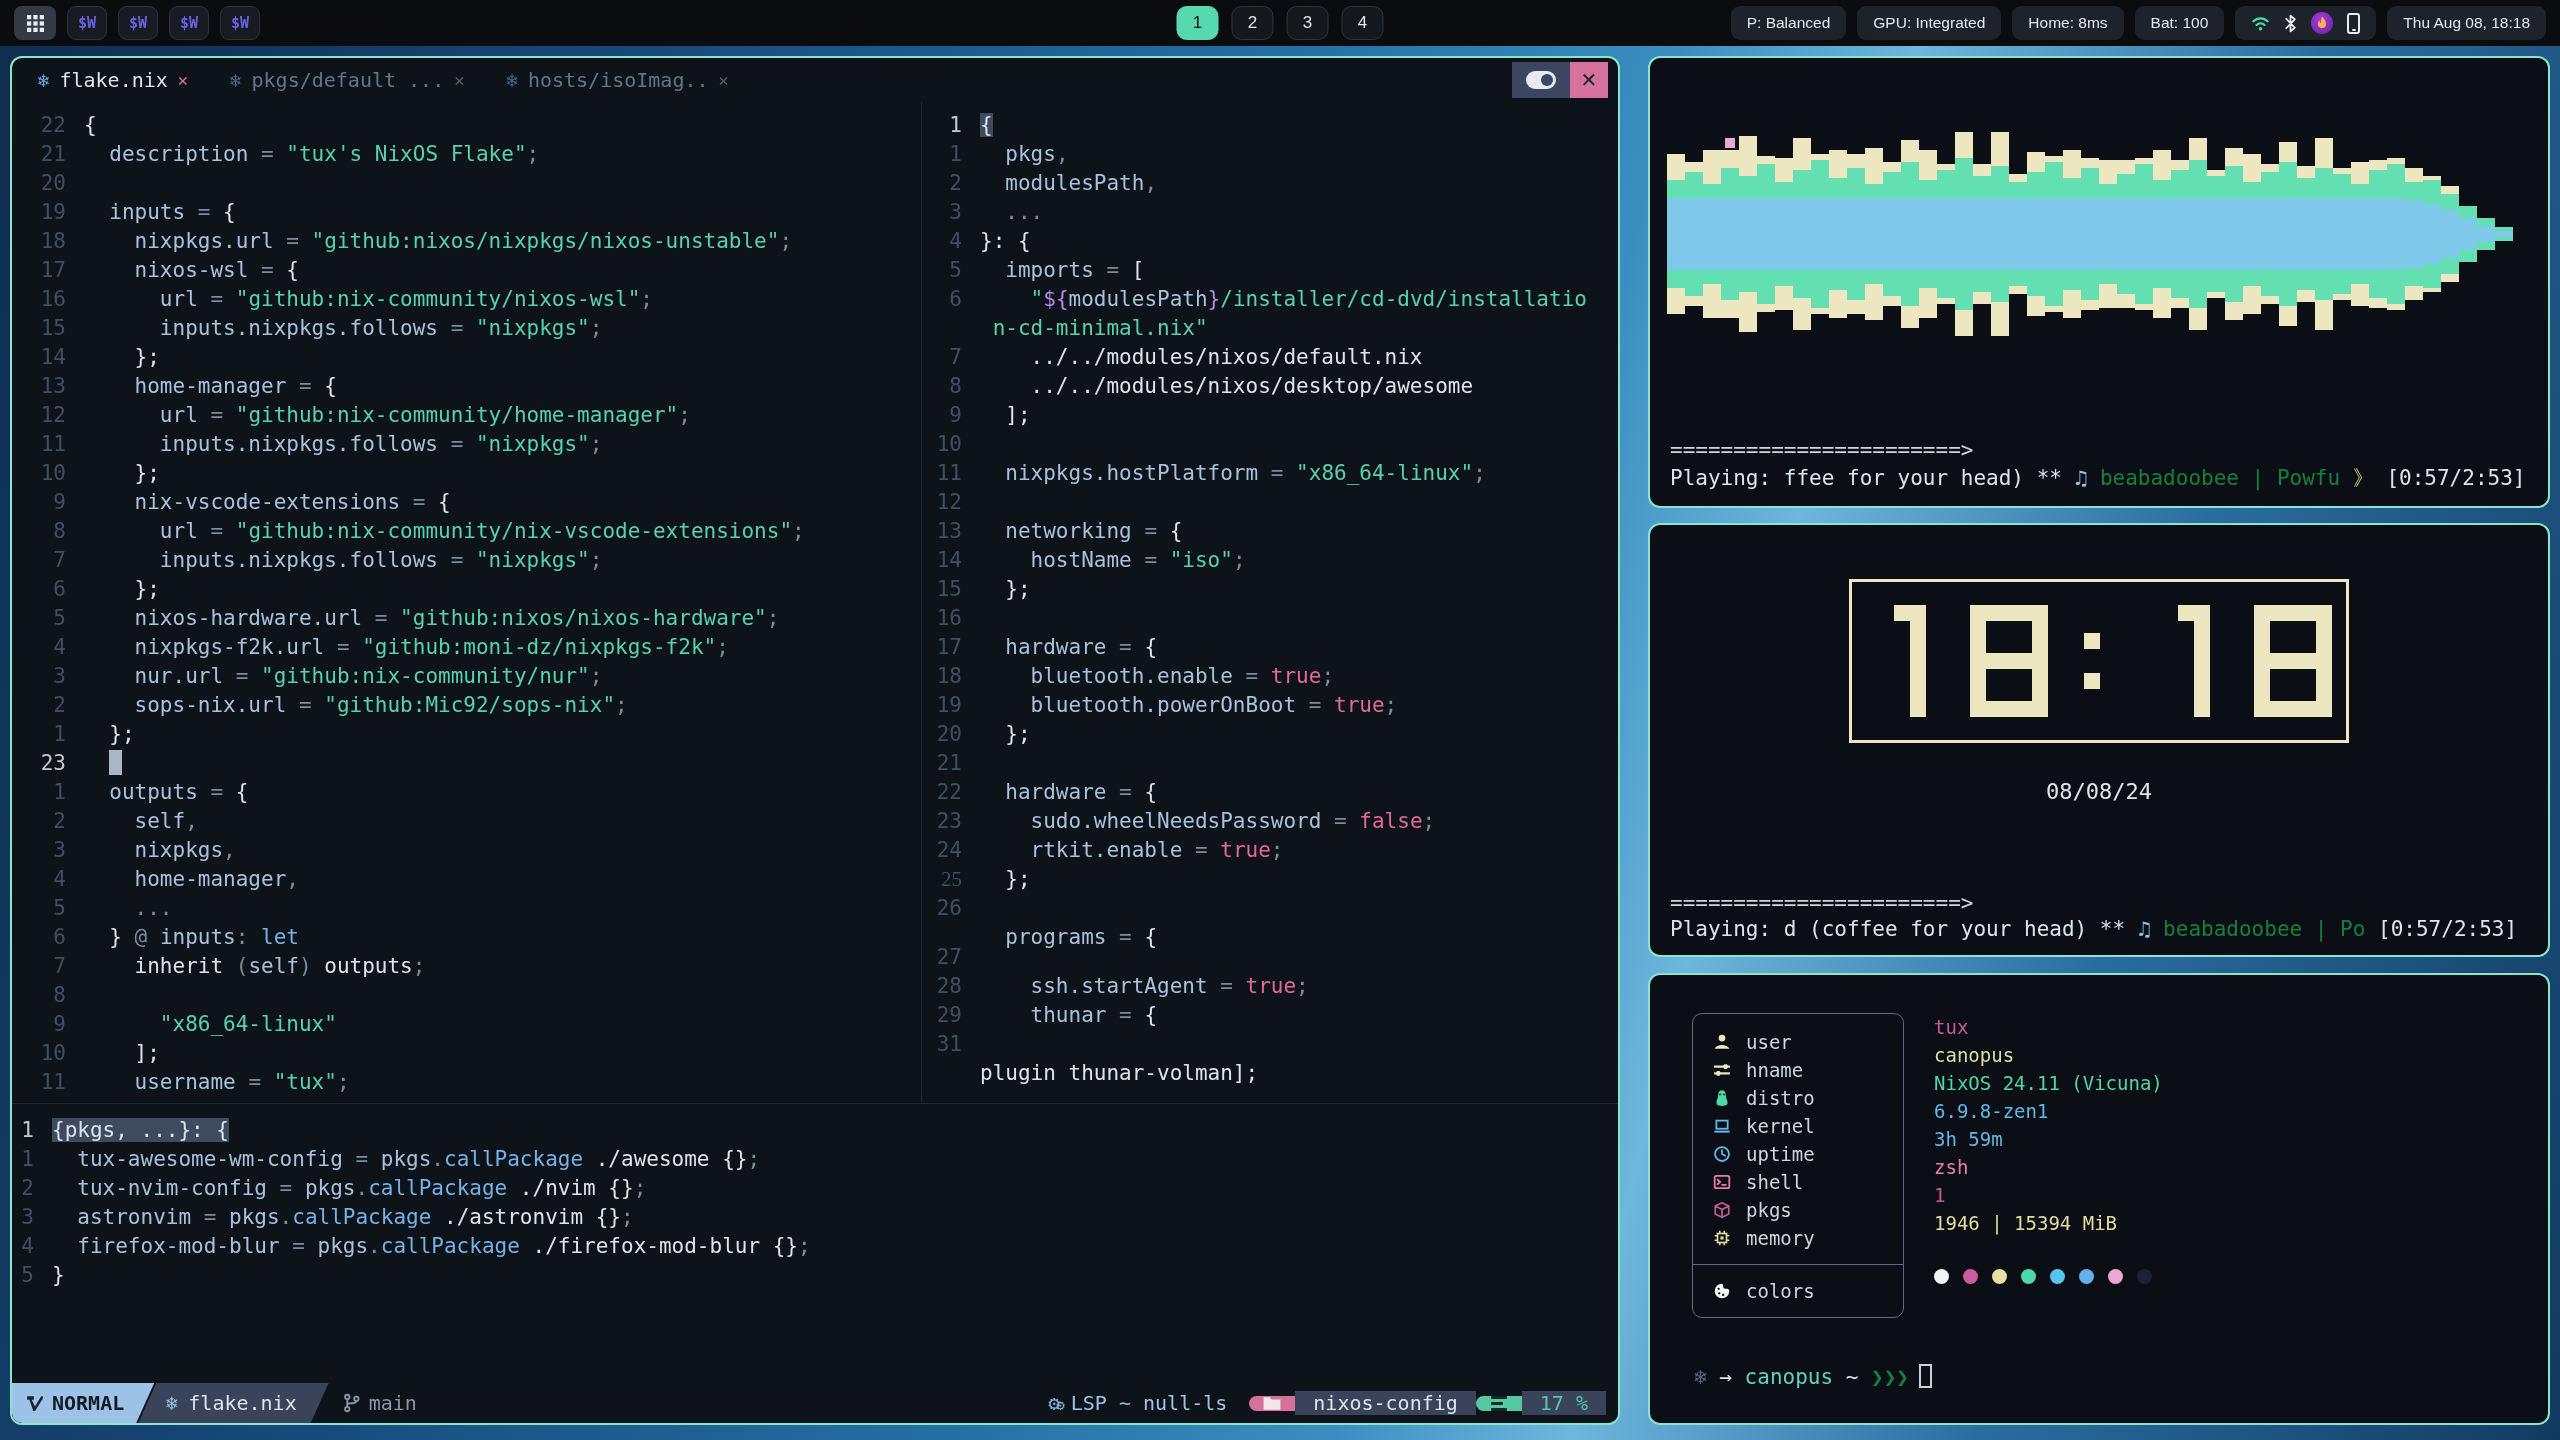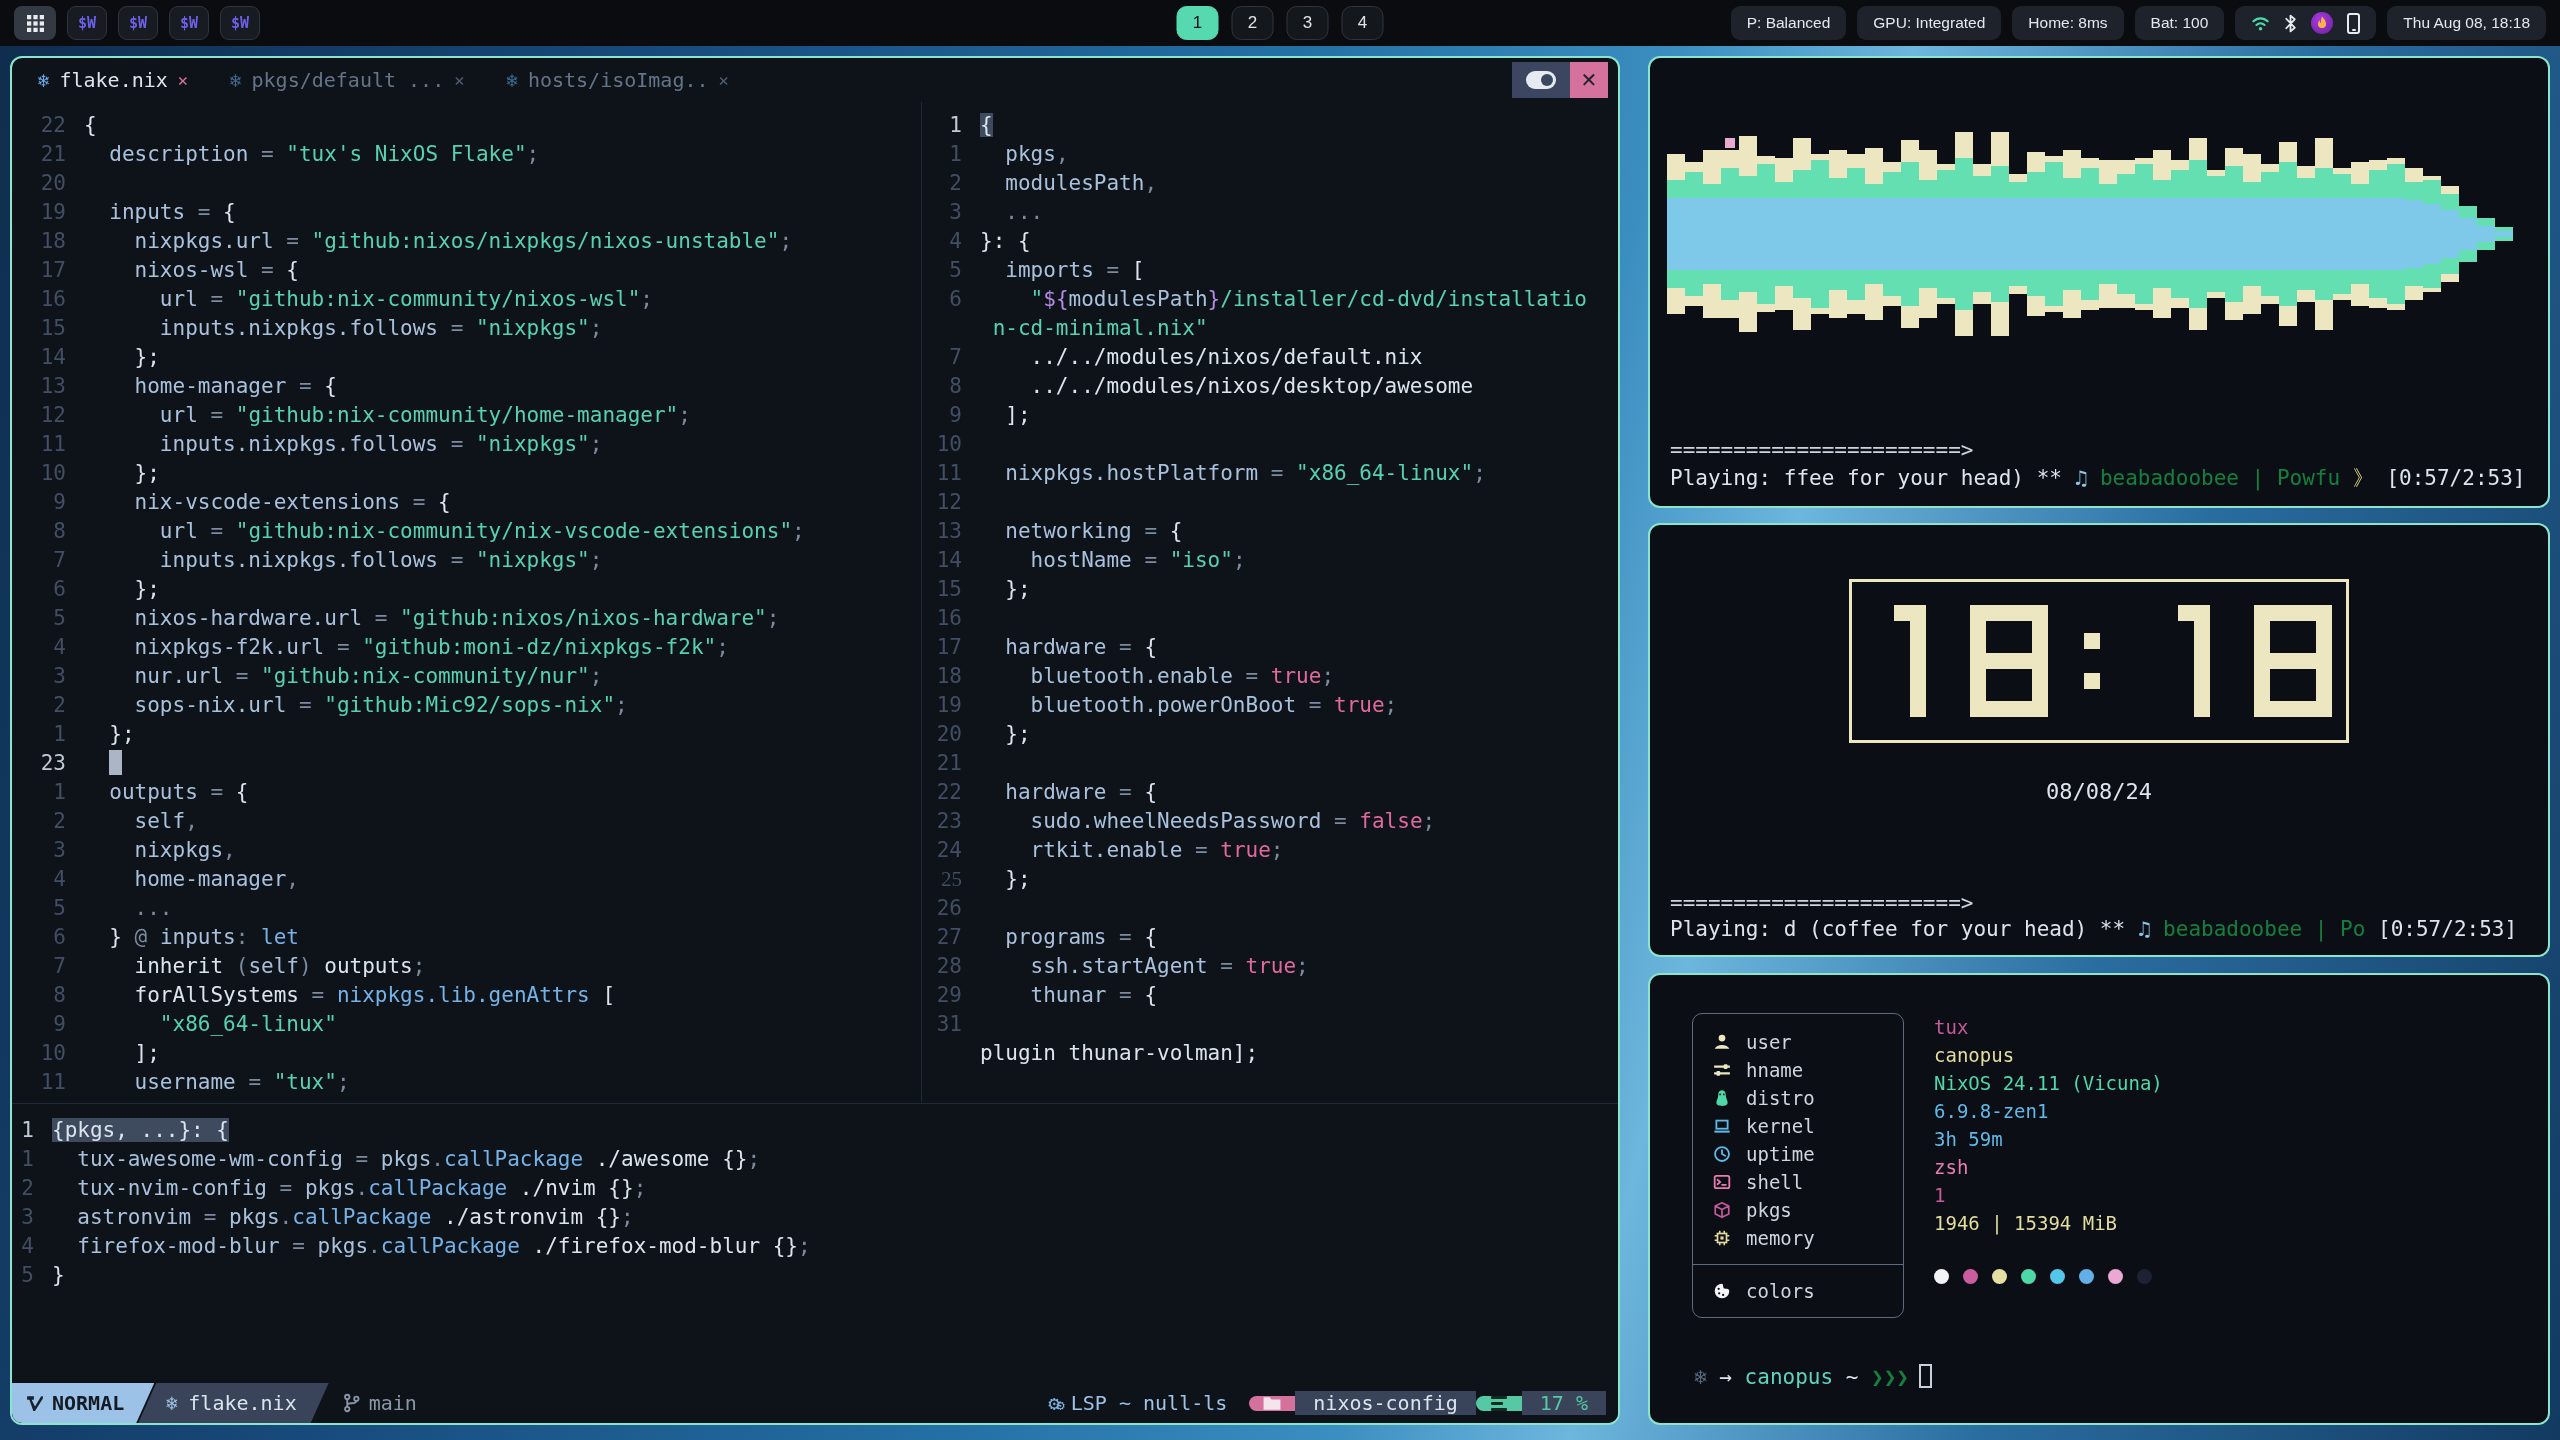--- a/index.html
+++ b/index.html
@@ -232,21 +232,21 @@
         <div class="row"><span class="gut" style="width: 72px; padding-right: 18px;">2</span><span class="code"><span class="c-p">    </span><span class="c-x">sops-nix.url</span><span class="c-p"> = </span><span class="c-s">"github:Mic92/sops-nix"</span><span class="c-p">;</span></span></div>
         <div class="row"><span class="gut" style="width: 72px; padding-right: 18px;">1</span><span class="code"><span class="c-p">  </span><span class="c-w">};</span></span></div>
         <div class="row"><span class="gut abs" style="width: 72px; padding-right: 18px;">23</span><span class="code"><span class="c-p">  </span><span class="cursor-block"></span></span></div>
         <div class="row"><span class="gut" style="width: 72px; padding-right: 18px;">1</span><span class="code"><span class="c-p">  </span><span class="c-x">outputs</span><span class="c-p"> = </span><span class="c-w">{</span></span></div>
         <div class="row"><span class="gut" style="width: 72px; padding-right: 18px;">2</span><span class="code"><span class="c-p">    </span><span class="c-x">self</span><span class="c-p">,</span></span></div>
         <div class="row"><span class="gut" style="width: 72px; padding-right: 18px;">3</span><span class="code"><span class="c-p">    </span><span class="c-x">nixpkgs</span><span class="c-p">,</span></span></div>
         <div class="row"><span class="gut" style="width: 72px; padding-right: 18px;">4</span><span class="code"><span class="c-p">    </span><span class="c-x">home-manager</span><span class="c-p">,</span></span></div>
         <div class="row"><span class="gut" style="width: 72px; padding-right: 18px;">5</span><span class="code"><span class="c-p">    </span><span class="c-p">...</span></span></div>
         <div class="row"><span class="gut" style="width: 72px; padding-right: 18px;">6</span><span class="code"><span class="c-p">  </span><span class="c-w">} </span><span class="c-p">@ </span><span class="c-x">inputs</span><span class="c-p">: </span><span class="c-k">let</span></span></div>
         <div class="row"><span class="gut" style="width: 72px; padding-right: 18px;">7</span><span class="code"><span class="c-p">    </span><span class="c-w">inherit</span><span class="c-p"> (</span><span class="c-x">self</span><span class="c-p">) </span><span class="c-w">outputs</span><span class="c-p">;</span></span></div>
-        <div class="row"><span class="gut" style="width: 72px; padding-right: 18px;">8</span><span class="code"><span class="c-p">    </span><span class="c-w">forAllSystems</span><span class="c-p"> = </span><span class="c-k">nixpkgs.lib.genAttrs</span><span class="c-w"> [</span></span></div>
+        <div class="row"><span class="gut" style="width: 72px; padding-right: 18px;">8</span></div>
         <div class="row"><span class="gut" style="width: 72px; padding-right: 18px;">9</span><span class="code"><span class="c-p">      </span><span class="c-s">"x86_64-linux"</span></span></div>
         <div class="row"><span class="gut" style="width: 72px; padding-right: 18px;">10</span><span class="code"><span class="c-p">    </span><span class="c-w">];</span></span></div>
         <div class="row"><span class="gut" style="width: 72px; padding-right: 18px;">11</span><span class="code"><span class="c-p">    </span><span class="c-x">username</span><span class="c-p"> = </span><span class="c-s">"tux"</span><span class="c-p">;</span></span></div>
       </div>
     <div class="pane" id="pane-right">
         <div class="row"><span class="gut abs" style="width: 58px; padding-right: 18px;">1</span><span class="code"><span class="c-hl">{</span></span></div>
         <div class="row"><span class="gut" style="width: 58px; padding-right: 18px;">1</span><span class="code"><span class="c-p">  </span><span class="c-x">pkgs</span><span class="c-p">,</span></span></div>
         <div class="row"><span class="gut" style="width: 58px; padding-right: 18px;">2</span><span class="code"><span class="c-p">  </span><span class="c-x">modulesPath</span><span class="c-p">,</span></span></div>
         <div class="row"><span class="gut" style="width: 58px; padding-right: 18px;">3</span><span class="code"><span class="c-p">  </span><span class="c-p">...</span></span></div>
         <div class="row"><span class="gut" style="width: 58px; padding-right: 18px;">4</span><span class="code"><span class="c-w">}: {</span></span></div>
@@ -266,21 +266,21 @@
         <div class="row"><span class="gut" style="width: 58px; padding-right: 18px;">17</span><span class="code"><span class="c-p">  </span><span class="c-x">hardware</span><span class="c-p"> = </span><span class="c-w">{</span></span></div>
         <div class="row"><span class="gut" style="width: 58px; padding-right: 18px;">18</span><span class="code"><span class="c-p">    </span><span class="c-x">bluetooth.enable</span><span class="c-p"> = </span><span class="c-b">true</span><span class="c-p">;</span></span></div>
         <div class="row"><span class="gut" style="width: 58px; padding-right: 18px;">19</span><span class="code"><span class="c-p">    </span><span class="c-x">bluetooth.powerOnBoot</span><span class="c-p"> = </span><span class="c-b">true</span><span class="c-p">;</span></span></div>
         <div class="row"><span class="gut" style="width: 58px; padding-right: 18px;">20</span><span class="code"><span class="c-p">  </span><span class="c-w">};</span></span></div>
         <div class="row"><span class="gut" style="width: 58px; padding-right: 18px;">21</span><span class="code"></span></div>
         <div class="row"><span class="gut" style="width: 58px; padding-right: 18px;">22</span><span class="code"><span class="c-p">  </span><span class="c-x">hardware</span><span class="c-p"> = </span><span class="c-w">{</span></span></div>
         <div class="row"><span class="gut" style="width: 58px; padding-right: 18px;">23</span><span class="code"><span class="c-p">    </span><span class="c-x">sudo.wheelNeedsPassword</span><span class="c-p"> = </span><span class="c-b">false</span><span class="c-p">;</span></span></div>
         <div class="row"><span class="gut" style="width: 58px; padding-right: 18px;">24</span><span class="code"><span class="c-p">    </span><span class="c-x">rtkit.enable</span><span class="c-p"> = </span><span class="c-b">true</span><span class="c-p">;</span></span></div>
         <div class="row"><span class="gut" style="width: 58px; padding-right: 18px; font-family: Liberation Serif, serif;">25</span><span class="code"><span class="c-p">  </span><span class="c-w">};</span></span></div>
         <div class="row"><span class="gut" style="width: 58px; padding-right: 18px;">26</span><span class="code"></span></div>
-        <div class="row"><span class="gut" style="width: 58px; padding-right: 18px;">27</span><span class="code"><span class="c-p">  </span><span class="c-x">programs</span><span class="c-p"> = </span><span class="c-w">{</span></span></div>
+        <div class="row"><span class="gut" style="width: 58px; padding-right: 18px; margin-top: 20px;">27</span><span class="code"><span class="c-p">  </span><span class="c-x">programs</span><span class="c-p"> = </span><span class="c-w">{</span></span></div>
         <div class="row"><span class="gut" style="width: 58px; padding-right: 18px;">28</span><span class="code"><span class="c-p">    </span><span class="c-x">ssh.startAgent</span><span class="c-p"> = </span><span class="c-b">true</span><span class="c-p">;</span></span></div>
         <div class="row"><span class="gut" style="width: 58px; padding-right: 18px;">29</span><span class="code"><span class="c-p">    </span><span class="c-x">thunar</span><span class="c-p"> = </span><span class="c-w">{</span></span></div>
         <div class="row"><span class="gut" style="width: 58px; padding-right: 18px;">31</span></div>
         <div class="row"><span class="gut" style="width: 58px; padding-right: 18px;"></span><span class="code"><span class="c-w">plugin thunar-volman];</span></span></div>
       </div>
     <div class="pane" id="pane-bottom">
         <div class="row"><span class="gut abs" style="width: 40px; padding-right: 18px;">1</span><span class="code"><span class="c-hl">{pkgs, ...}: {</span></span></div>
         <div class="row"><span class="gut" style="width: 40px; padding-right: 18px;">1</span><span class="code"><span class="c-p">  </span><span class="c-x">tux-awesome-wm-config</span><span class="c-p"> = </span><span class="c-x">pkgs</span><span class="c-p">.</span><span class="c-k">callPackage</span><span class="c-w"> ./awesome {}</span><span class="c-p">;</span></span></div>
         <div class="row"><span class="gut" style="width: 40px; padding-right: 18px;">2</span><span class="code"><span class="c-p">  </span><span class="c-x">tux-nvim-config</span><span class="c-p"> = </span><span class="c-x">pkgs</span><span class="c-p">.</span><span class="c-k">callPackage</span><span class="c-w"> ./nvim {}</span><span class="c-p">;</span></span></div>
         <div class="row"><span class="gut" style="width: 40px; padding-right: 18px;">3</span><span class="code"><span class="c-p">  </span><span class="c-x">astronvim</span><span class="c-p"> = </span><span class="c-x">pkgs</span><span class="c-p">.</span><span class="c-k">callPackage</span><span class="c-w"> ./astronvim {}</span><span class="c-p">;</span></span></div>

